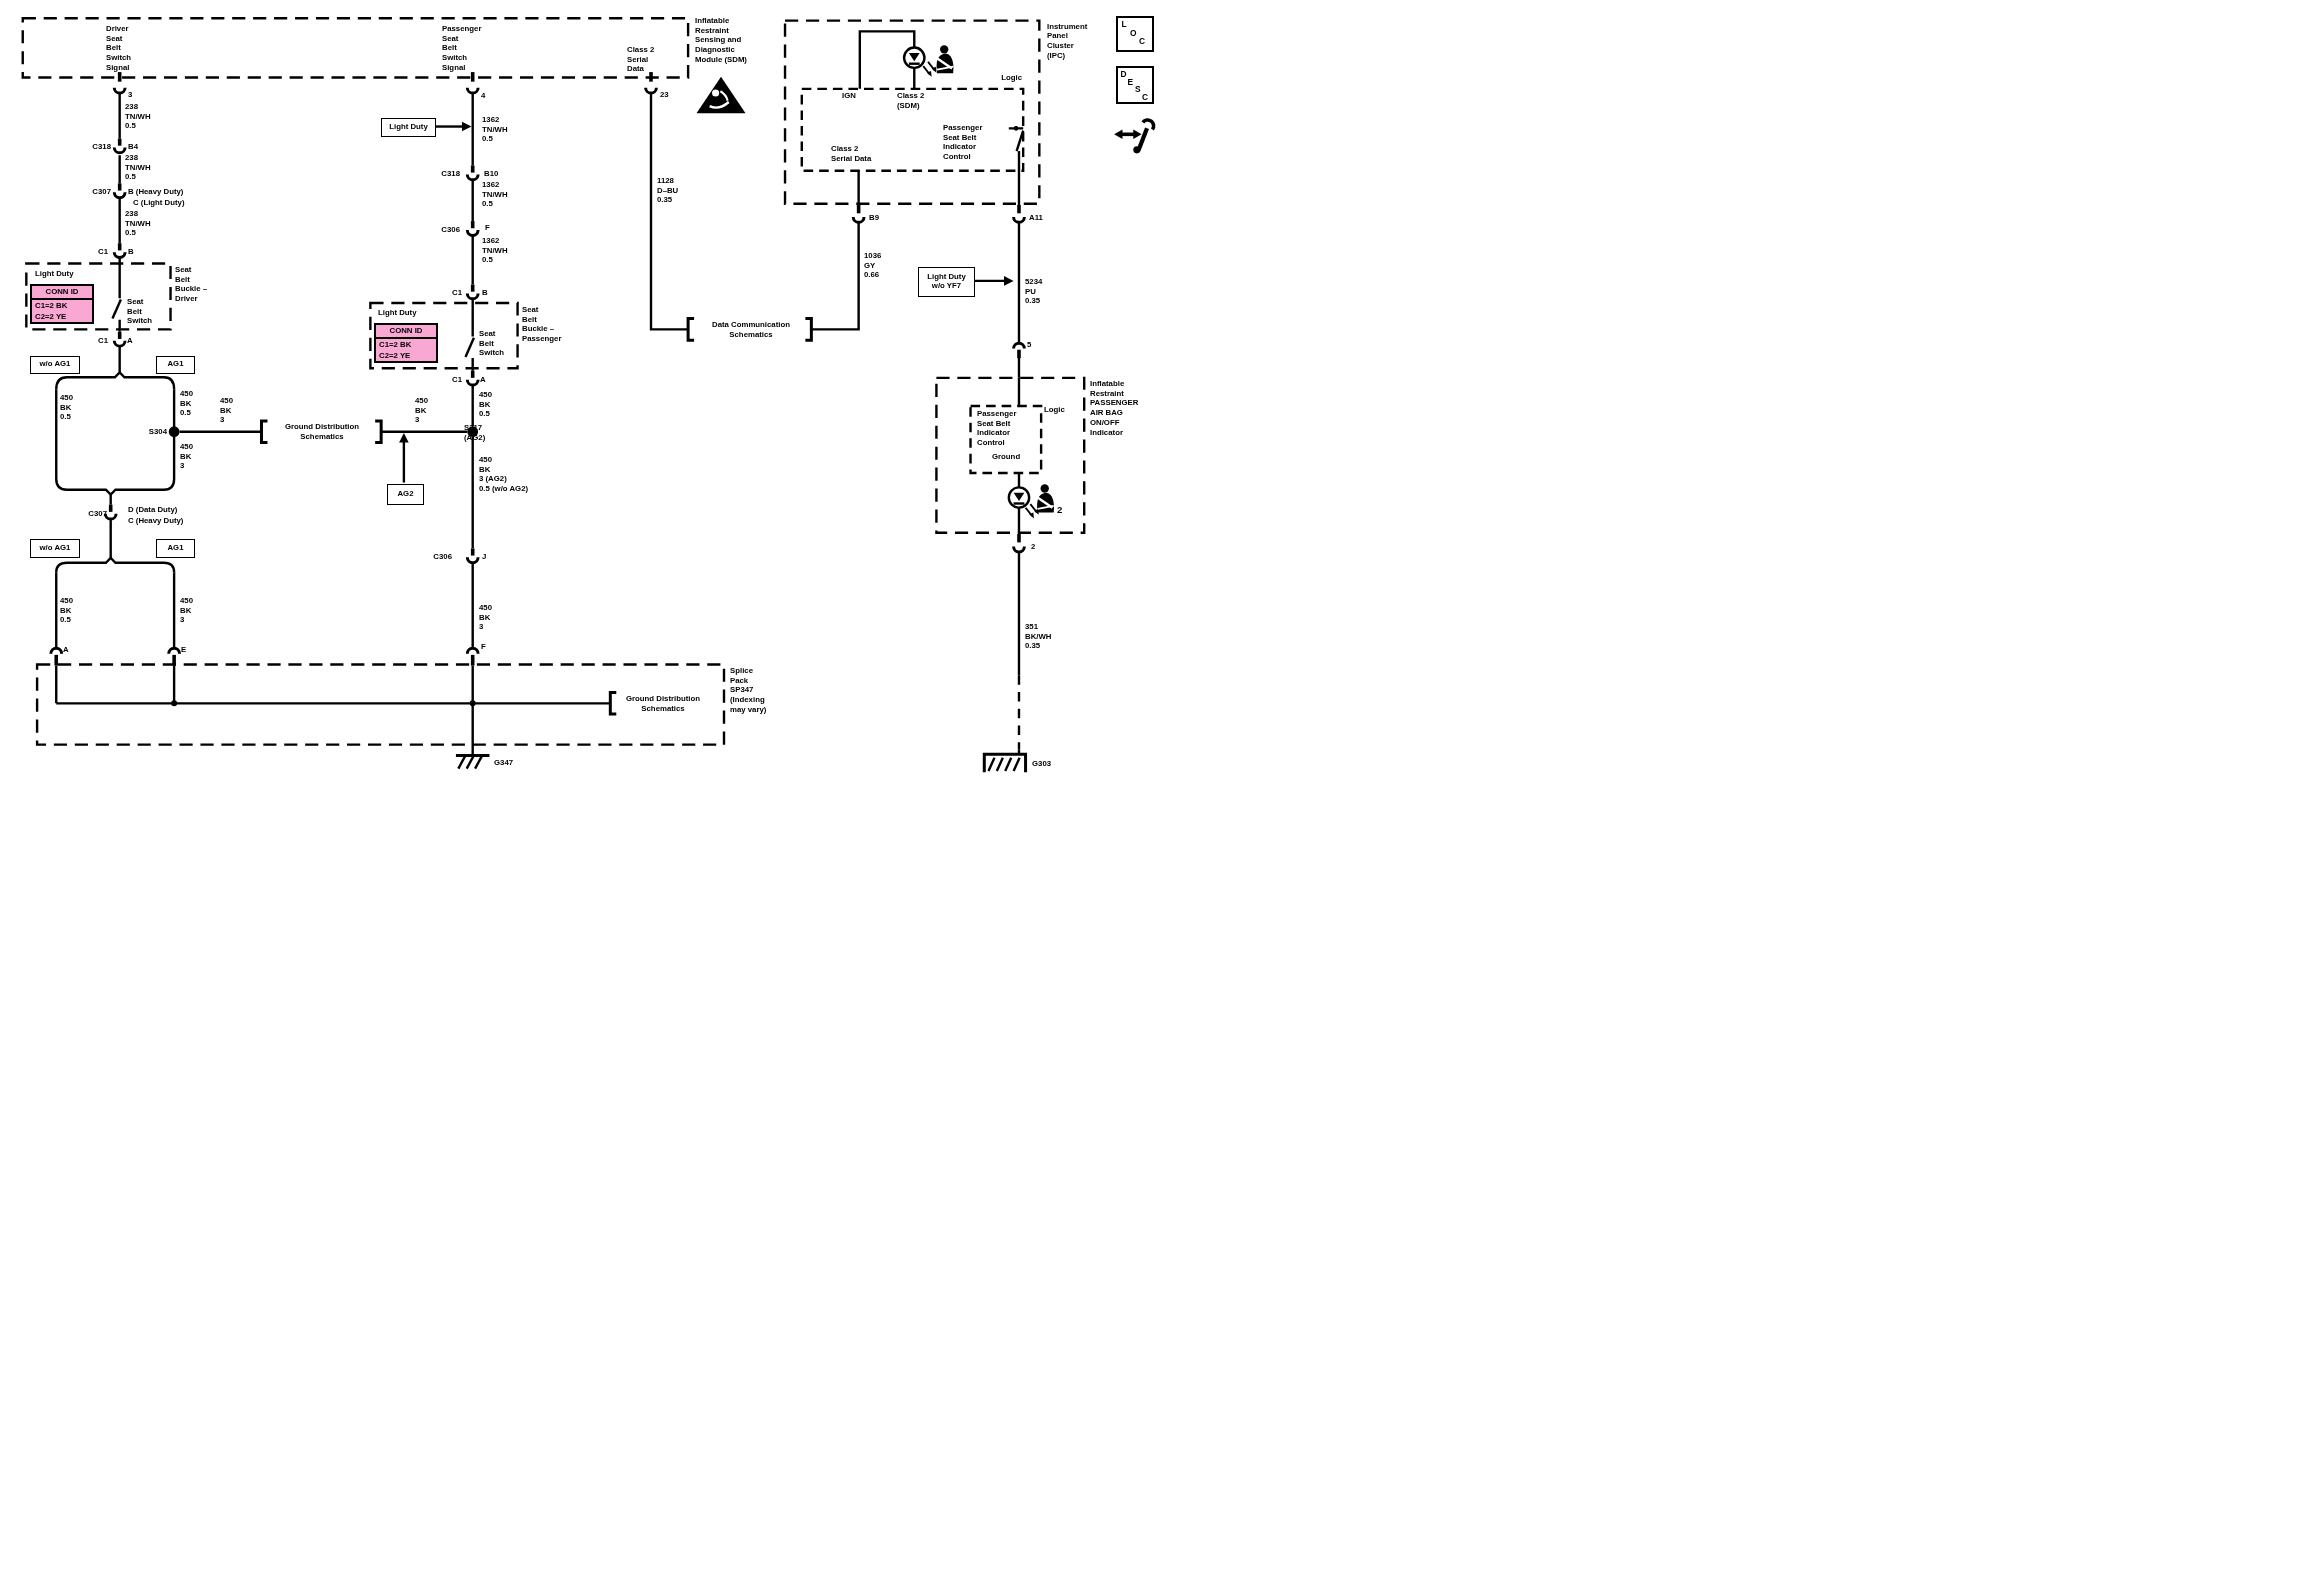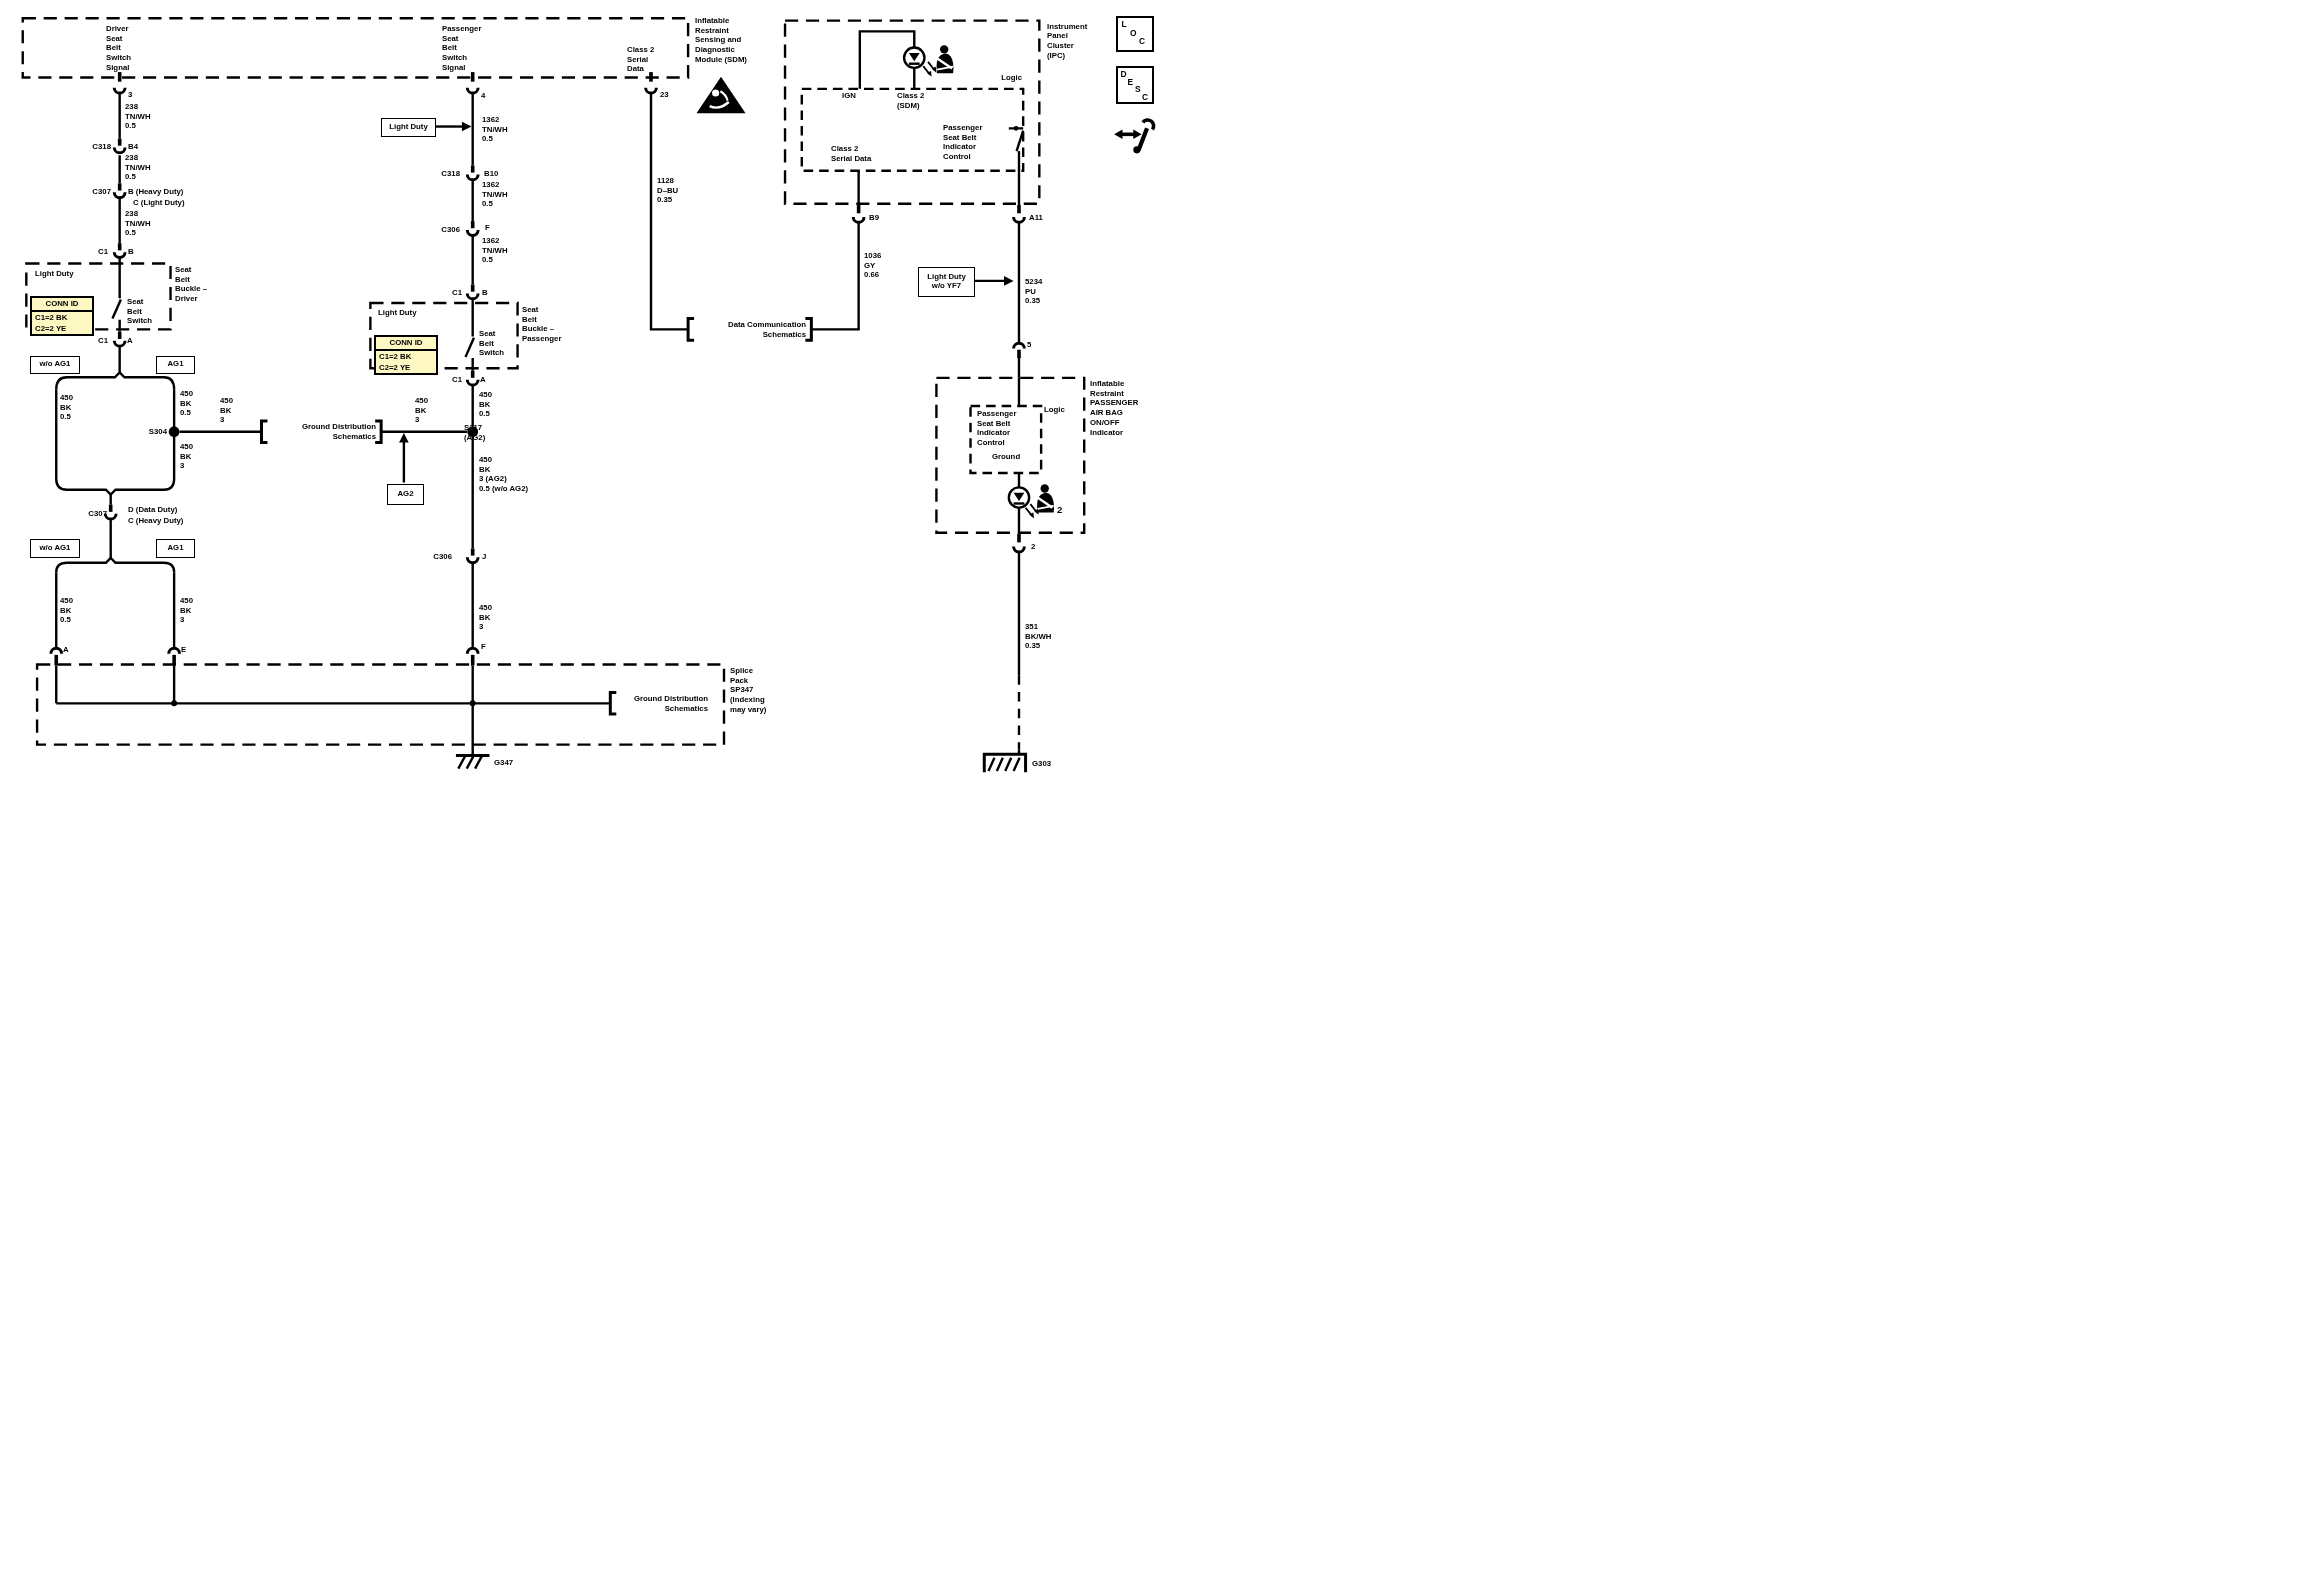--- a/index.html
+++ b/index.html
@@ -2,25 +2,25 @@
 <html style="font-size:9.6px"><head>
 <meta charset="utf-8">
 <style>
   html,body{margin:0;padding:0;background:#ffffff;}
   .canvas{position:relative;width:1159px;height:785px;background:#fff;
           font-family:"Liberation Sans",sans-serif;overflow:hidden;}
   svg{position:absolute;left:0;top:0;}
   .lbl{position:absolute;font:bold 7.8px/1.25 "Liberation Sans",sans-serif;color:#000;
        white-space:pre-line;}
   .rt{text-align:right;}
-  .ctr{text-align:right;}
+  .ctr{text-align:center;}
   .sbox{position:absolute;border:1.8px solid #000;background:#fff;display:flex;
         align-items:center;justify-content:center;text-align:center;
         font:bold 7.8px/1.15 "Liberation Sans",sans-serif;white-space:pre-line;}
-  .connid{position:absolute;border:2.4px solid #000;background:#fef9c3;margin-top:12px;}
+  .connid{position:absolute;border:2.4px solid #000;background:#f9a8d4;}
   .connid-h{border-bottom:2.4px solid #000;text-align:center;
             font:bold 7.8px/12px "Liberation Sans",sans-serif;}
   .connid-r{padding:1.2px 3px 0 3px;font:bold 7.8px/9.6px "Liberation Sans",sans-serif;}
   .iconbox{position:absolute;border:2.4px solid #000;background:#fff;}
   .iconbox span{position:absolute;font:bold 8.4px/8.4px "Liberation Sans",sans-serif;}
 </style>
 </head>
 <body>
 
 <div class="canvas">

